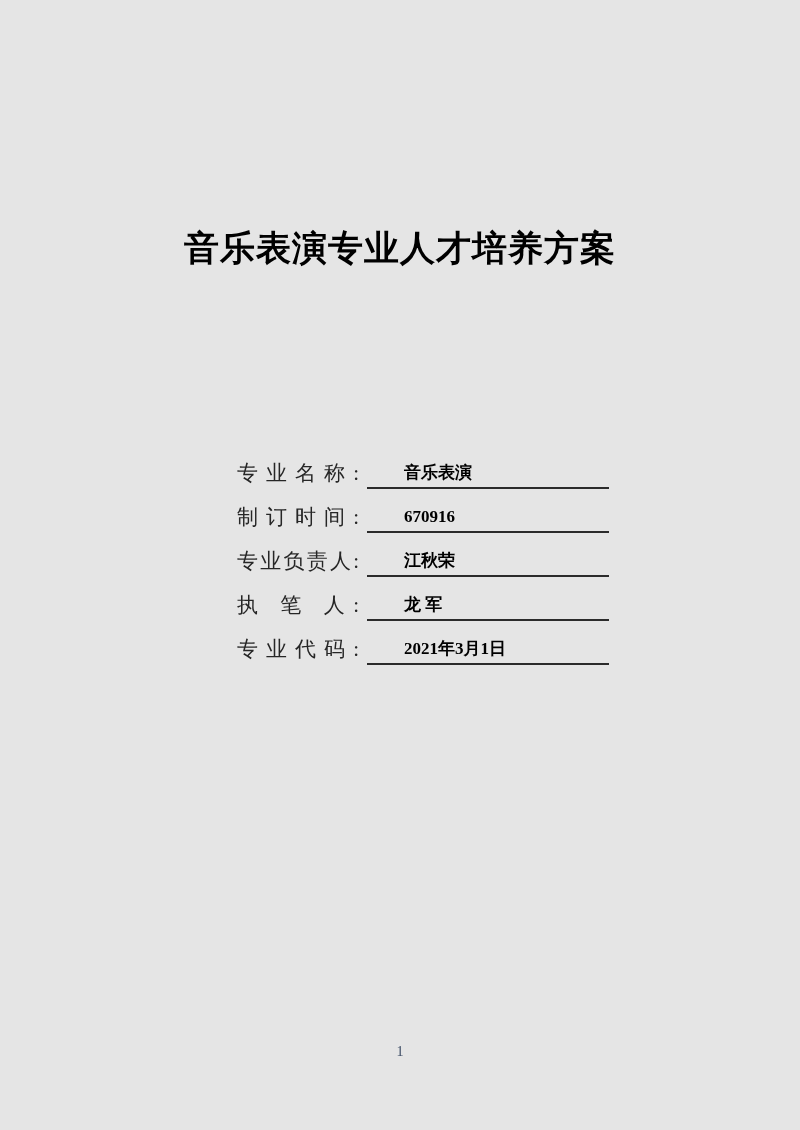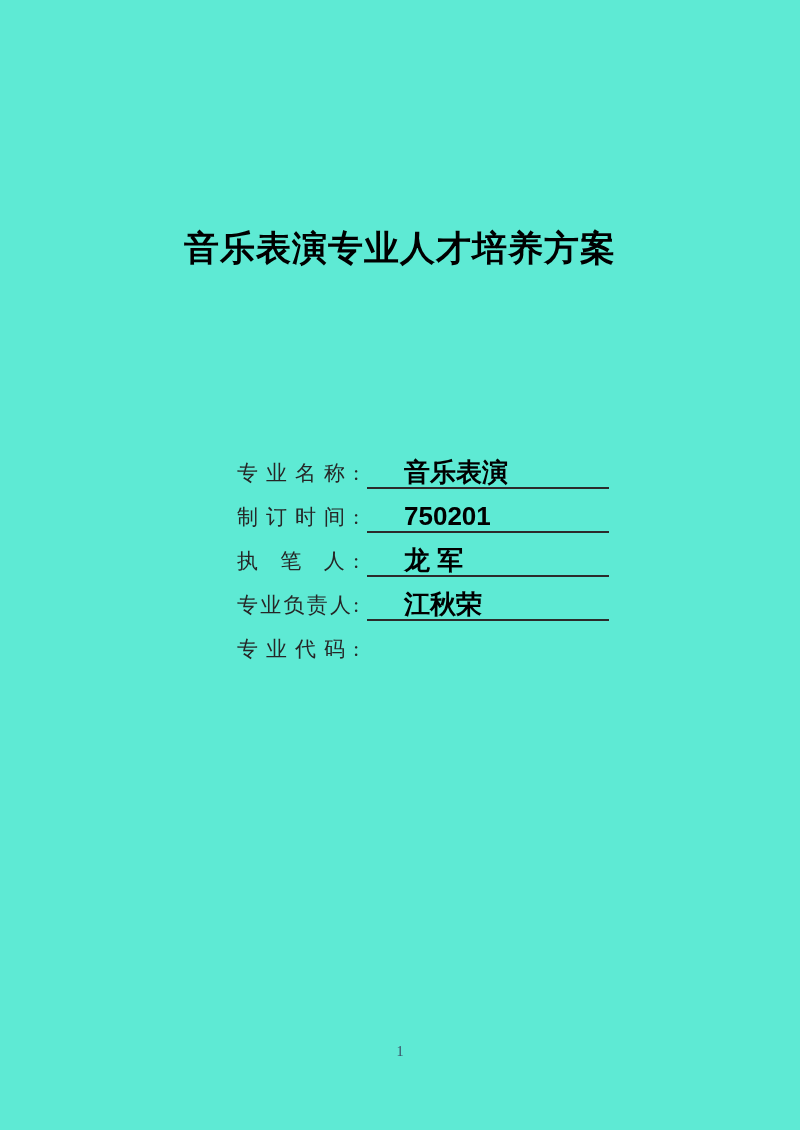--- a/index.html
+++ b/index.html
@@ -4,21 +4,21 @@
 <style>
   html, body {
     margin: 0;
     padding: 0;
     background: #ffffff;
   }
   .page {
     position: relative;
     width: 800px;
     height: 1130px;
-    background: #5eead4;
+    background: #e5e5e5;
     overflow: hidden;
     font-family: "Liberation Sans", sans-serif;
   }
   .doc-title {
     position: absolute;
     top: 228px;
     left: 0;
     width: 100%;
     margin: 0;
     text-align: center;
@@ -54,22 +54,22 @@
     white-space: nowrap;
     overflow: visible;
   }
   .field-value {
     display: inline-block;
     box-sizing: border-box;
     width: 242px;
     margin-left: 8px;
     padding-left: 37px;
     border-bottom: 2px solid #2b2b2b;
-    font-family: Liberation Sans, sans-serif;
-    font-size: 26px;
+    font-family: Liberation Serif, serif;
+    font-size: 17px;
     font-weight: 700;
     color: #000000;
     line-height: 29px;
     white-space: nowrap;
   }
   .page-footer {
     position: absolute;
     top: 1042px;
     left: 0;
     width: 100%;
@@ -90,35 +90,36 @@
 
   <div class="cover-form">
 
     <div class="form-row">
       <span class="field-label">专业名称:</span>
       <span class="field-value">音乐表演</span>
     </div>
 
     <div class="form-row">
       <span class="field-label">制订时间:</span>
-      <span class="field-value">750201</span>
+      <span class="field-value">670916</span>
+    </div>
+
+    <div class="form-row">
+      <span class="field-label">专业负责人:</span>
+      <span class="field-value">江秋荣</span>
     </div>
 
     <div class="form-row">
       <span class="field-label">执 笔 人:</span>
       <span class="field-value">龙 军</span>
     </div>
 
     <div class="form-row">
-      <span class="field-label">专业负责人:</span>
-      <span class="field-value">江秋荣</span>
-    </div>
-
-    <div class="form-row">
       <span class="field-label">专业代码:</span>
+      <span class="field-value">2021年3月1日</span>
     </div>
 
   </div>
 
   <div class="page-footer">
     <span class="page-number">1</span>
   </div>
 
 </div>
 

